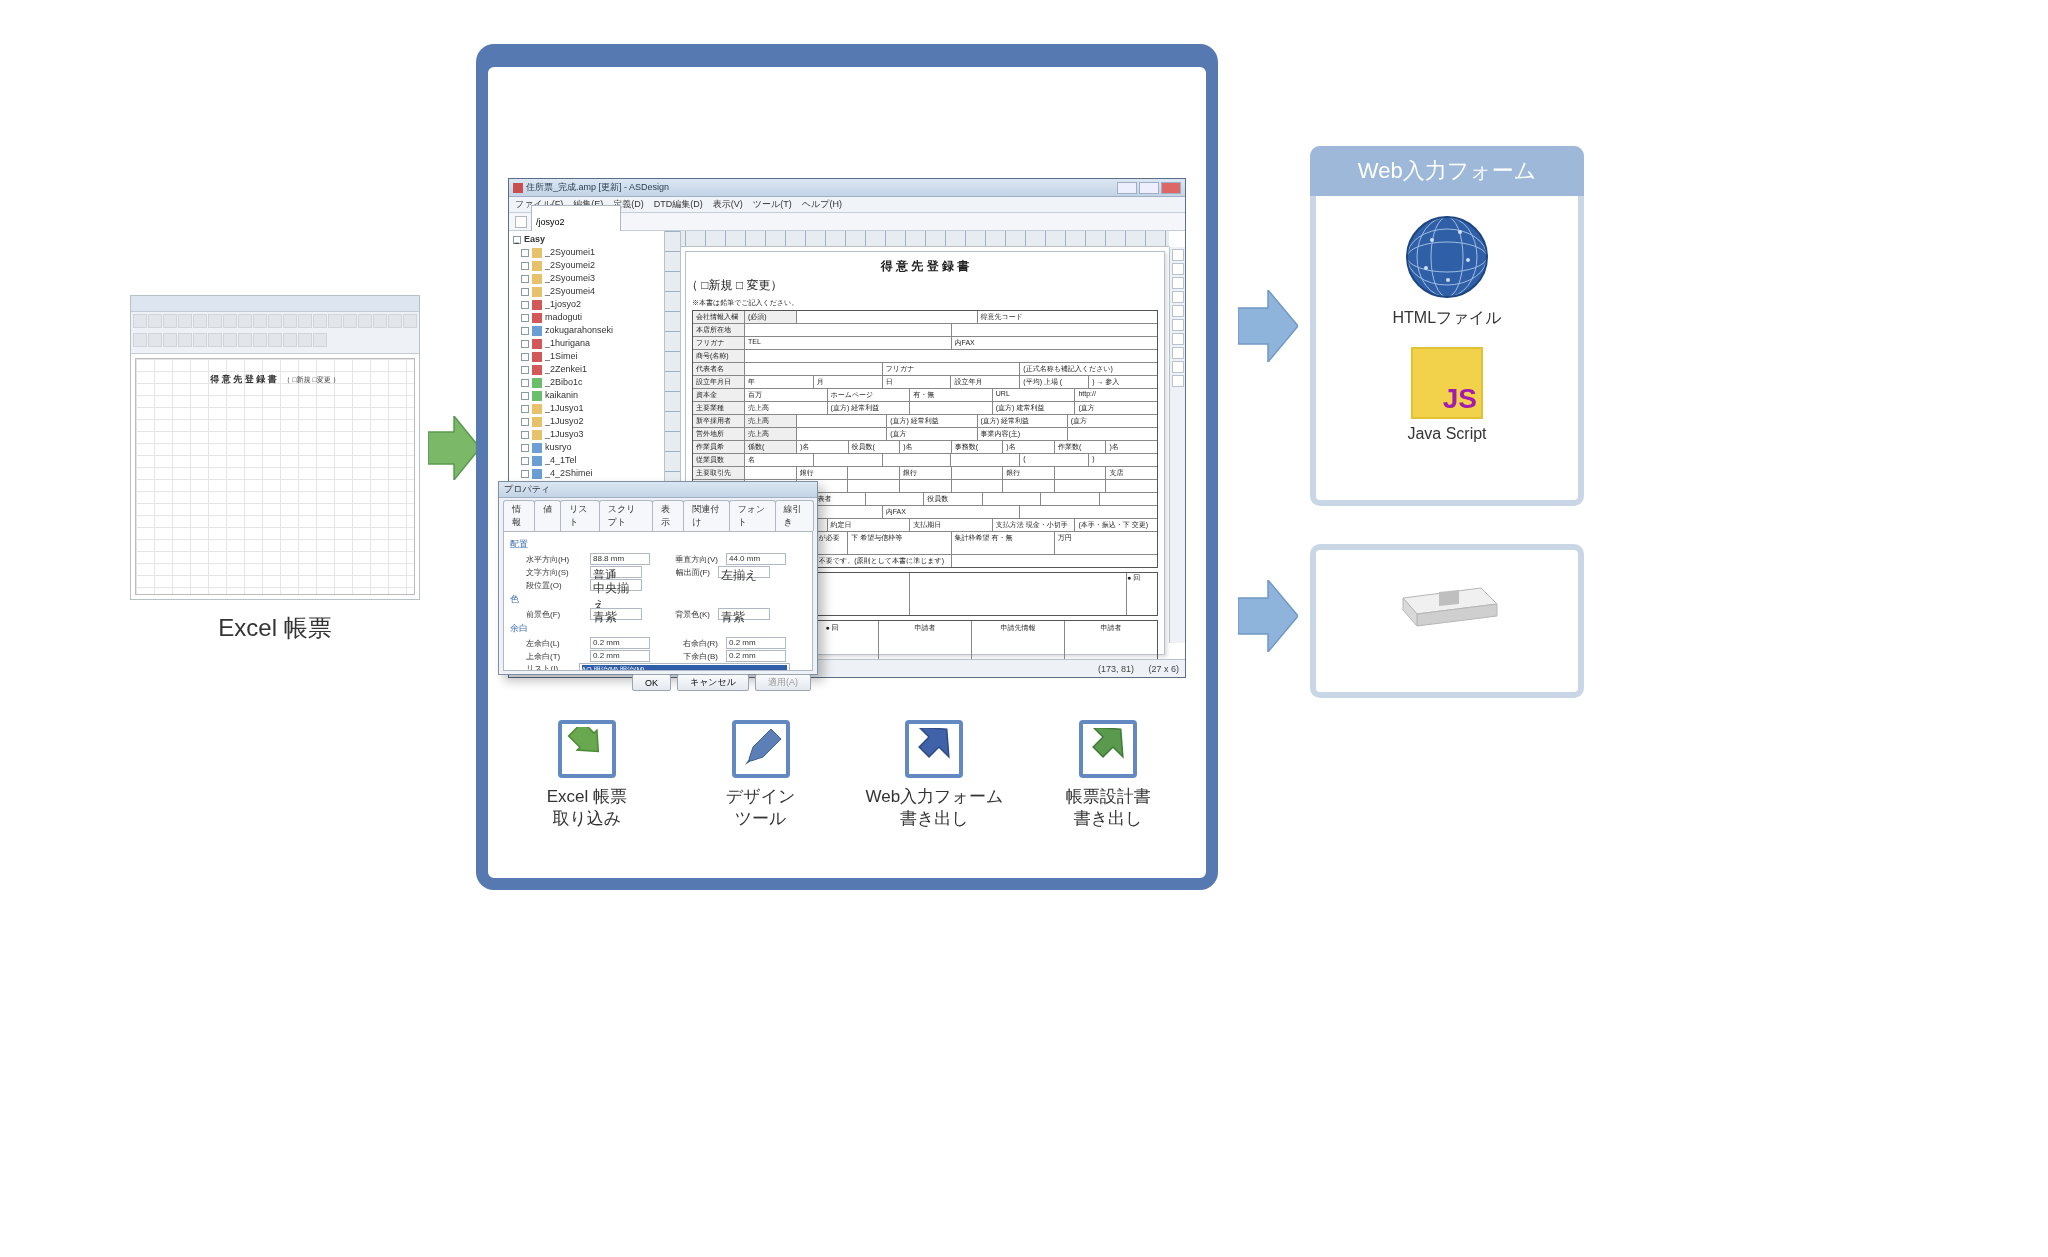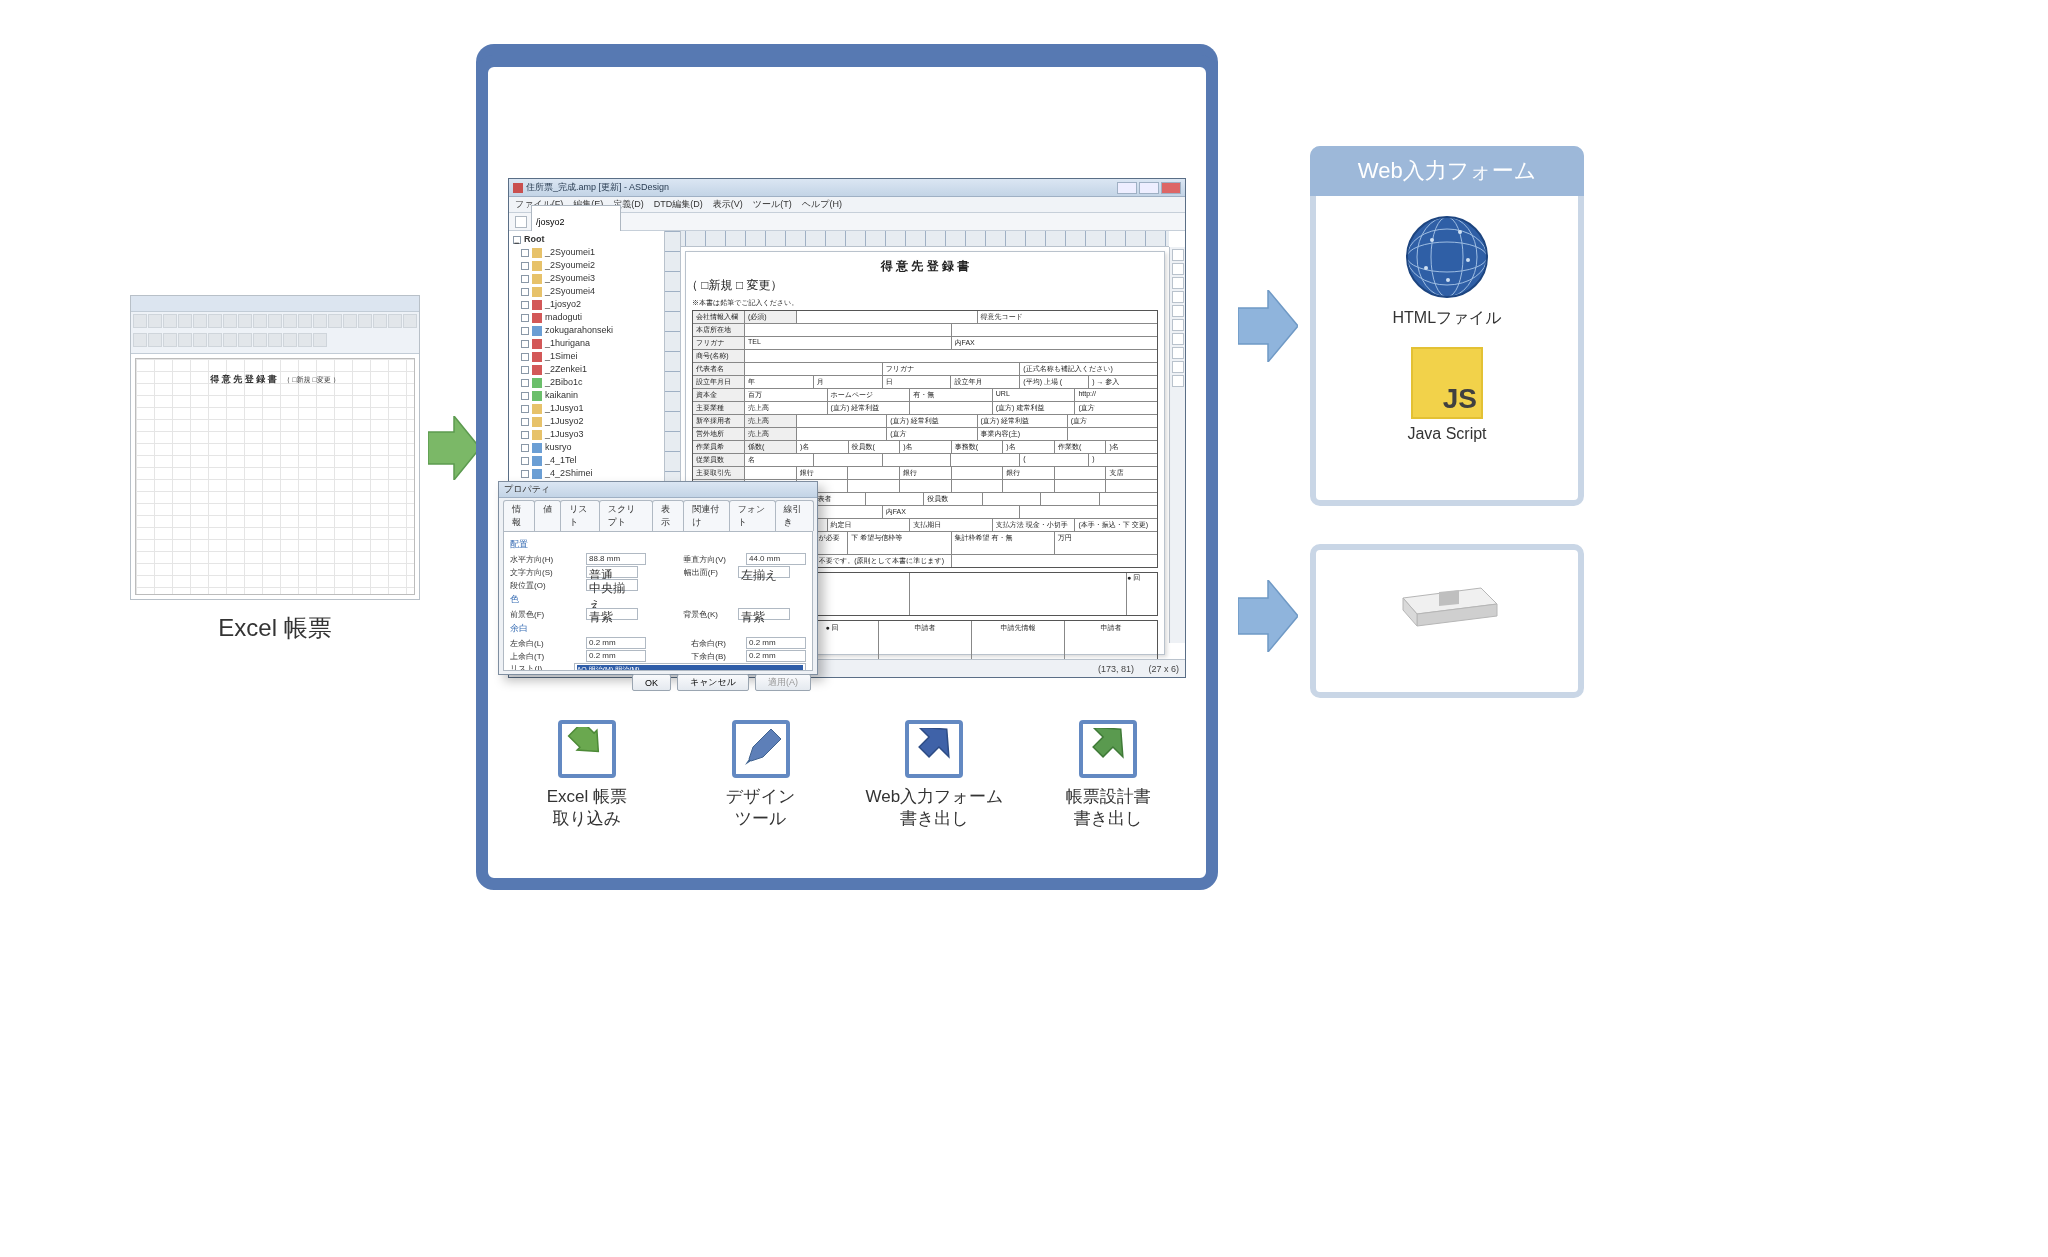--- a/index.html
+++ b/index.html
@@ -86,21 +86,21 @@
   .prop-dialog {
     position:absolute; left: 498px; top: 481px; width: 320px; height: 194px;
     border:1px solid #7f8ea0; background:#eef1f5; box-shadow: 6px 6px 10px rgba(0,0,0,0.25);
     font-size:9px; color:#333;
   }
   .prop-dialog .pd-title { height:16px; background:linear-gradient(#dbe6f3,#c3d4e6); border-bottom:1px solid #9fb0c4; padding:0 5px; display:flex; align-items:center; font-size:9px; }
   .prop-dialog .pd-tabs { display:flex; padding:2px 4px 0 4px; gap:0; font-size:9px; }
   .prop-dialog .pd-tabs span { padding:2px 8px; border:1px solid #b0b9c3; border-bottom:none; background:#f5f7fa; border-radius:3px 3px 0 0; margin-right:-1px; }
   .prop-dialog .pd-body { border:1px solid #b0b9c3; margin:0 4px; background:#fff; padding:4px 6px 2px 6px; height: 140px; overflow:hidden; }
   .prop-dialog .pd-section-lbl { color:#3b6fb5; font-size:9px; margin:2px 0; }
-  .prop-dialog .pd-row { display:flex; align-items:center; gap:20px; margin:1px 0; }
+  .prop-dialog .pd-row { display:flex; align-items:center; gap:8px; margin:1px 16px; }
   .prop-dialog .pd-row label { width:56px; font-size:8px; }
   .prop-dialog .pd-row .inp { border:1px solid #b0b9c3; background:#fff; height:12px; width:60px; font-size:8px; padding:0 2px; }
   .prop-dialog .pd-row .sel { border:1px solid #b0b9c3; background:#fff; height:12px; width:52px; font-size:12px; padding:0 2px; }
   .prop-dialog .pd-row label.r { text-align:right; width:52px; margin-left:8px; }
   .prop-dialog .pd-list { border:1px solid #b0b9c3; background:#fff; height:30px; width:100%; font-size:7px; padding:1px 2px; line-height:9px; }
   .prop-dialog .pd-footer { display:flex; justify-content:flex-end; gap:6px; padding:3px 6px; }
   .prop-dialog .pd-footer button { font-size:9px; padding:1px 12px; border:1px solid #9aa5b1; background:linear-gradient(#f9fafc,#e4e9ef); border-radius:2px; }
 
   
   .right-panel {
@@ -109,21 +109,21 @@
   }
   .right-panel .rp-title {
     background:#9db8d9; margin:-6px -6px 0 -6px; color:#fff; text-align:center; font-size:22px;
     padding:10px 0; border-top-left-radius:10px; border-top-right-radius:10px;
   }
   .right-panel.webform { top: 146px; height: 360px; }
   .right-panel.design  { top: 544px; height: 154px; }
 
   .right-panel .globe { display:block; margin: 16px auto 6px auto; }
   .right-panel .plabel { text-align:center; font-size:16px; color:#333; margin-top:2px; }
-  .right-panel .js-badge { width:72px; height:72px; background:#f2d24a; margin: 18px auto 6px auto; display:flex; align-items:flex-end; justify-content:flex-end; font-weight:bold; font-size:28px; color:#404040; padding:4px 6px; box-shadow: inset 0 0 0 2px #e3c134; }
+  .right-panel .js-badge { width:72px; height:72px; background:#f2d24a; margin: 18px auto 6px auto; display:flex; align-items:flex-end; justify-content:flex-end; font-weight:bold; font-size:28px; color:#a21caf; padding:4px 6px; box-shadow: inset 0 0 0 2px #e3c134; }
   
 
   
   .features { position:absolute; left: 500px; top: 720px; width: 695px; display:flex; justify-content:space-around; }
   .feature { display:flex; flex-direction:column; align-items:center; width:150px; }
   .feature .iconbox { width:58px; height:58px; border:4px solid #6389c2; border-radius:4px; position:relative; display:flex; align-items:center; justify-content:center; }
   .feature .iconbox svg { display:block; }
   .feature .cap { text-align:center; font-size:17px; color:#333; margin-top:8px; line-height:22px; }
 
 </style>
@@ -210,21 +210,21 @@
     </div>
   <div class="win-toolbar">
     <span style="width:12px;height:12px;border:1px solid #aeb7c1;background:#fff;"></span>
     <span class="combo">/josyo2</span>
     <span style="flex:1"></span>
   </div>
   <div class="body">
     <div class="tree" id="tree">
       <div class="node root">
           <span class="box">−</span>
-          <span>Root</span>
+          <span>Easy</span>
         </div>
     <div class="node">
           <span class="box"></span>
           <span class="gly folder"></span>
           <span>_2Syoumei1</span>
         </div>
         <div class="node">
           <span class="box"></span>
           <span class="gly folder"></span>
           <span>_2Syoumei2</span>

